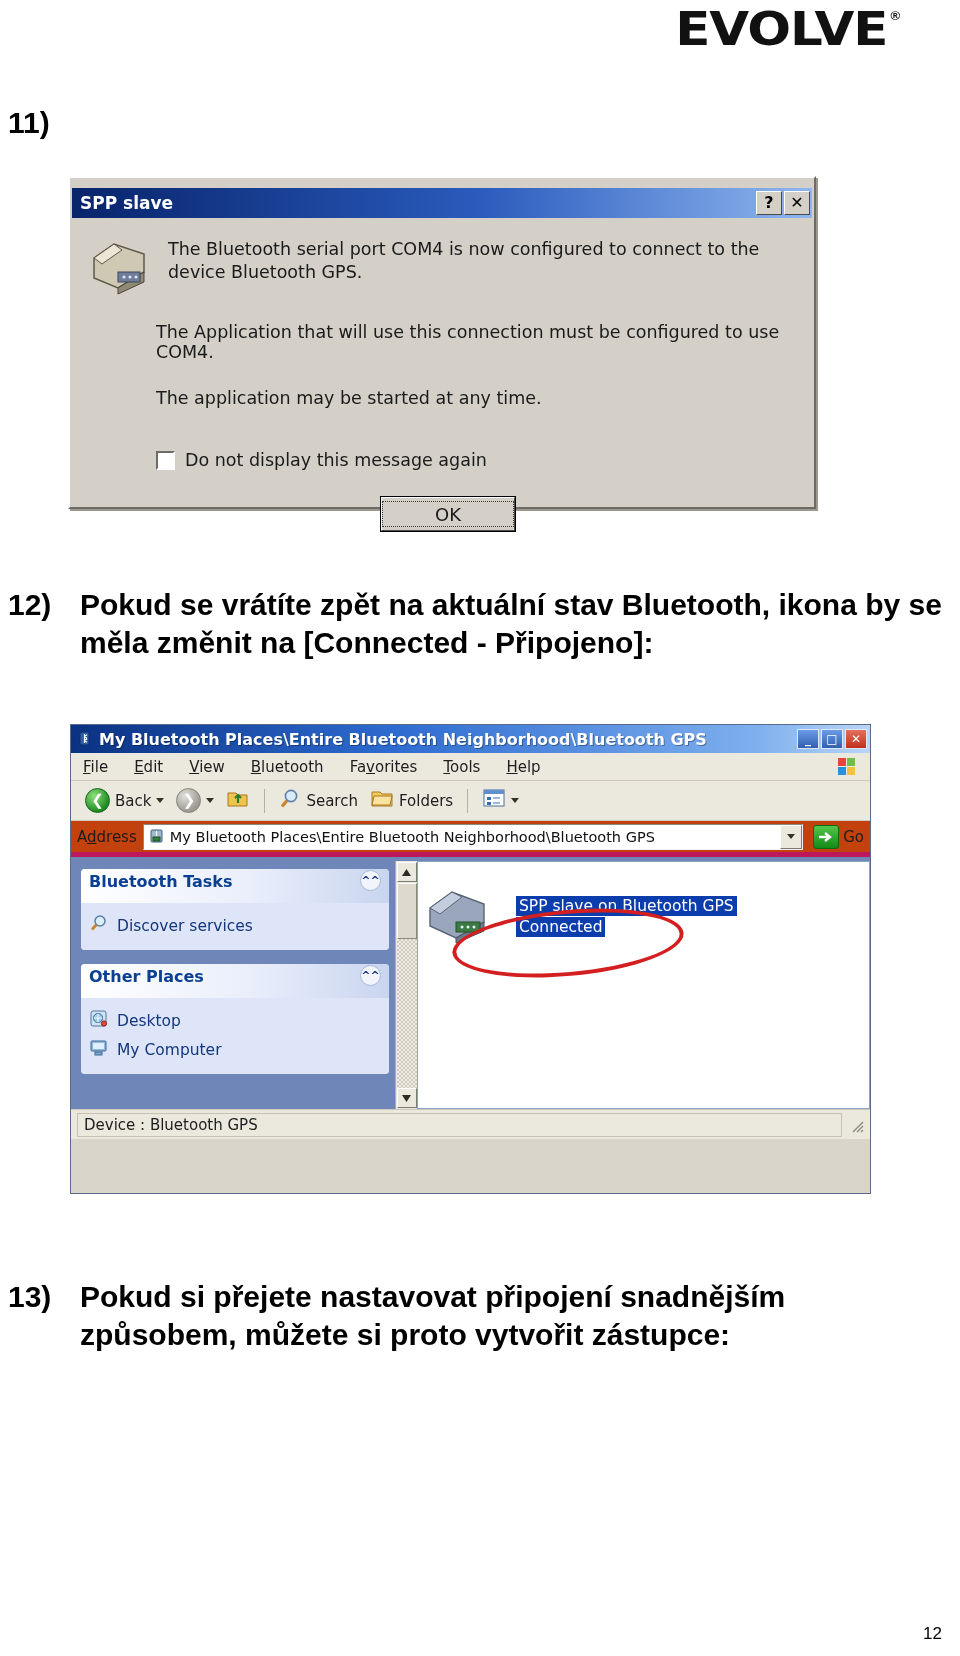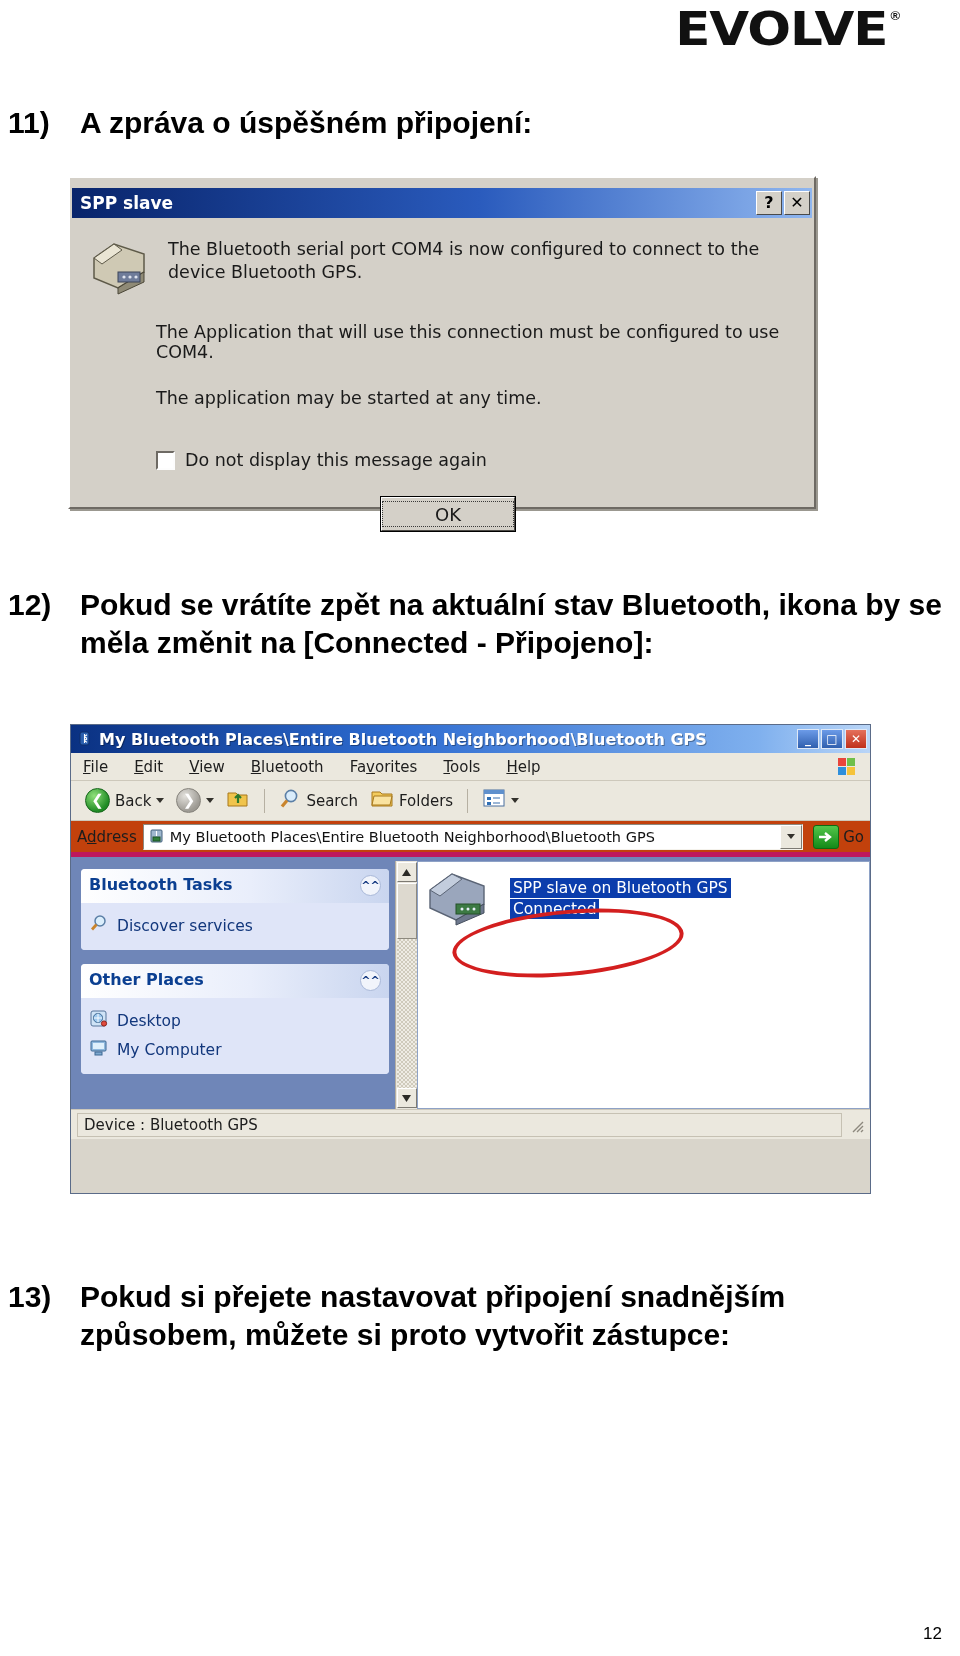--- a/index.html
+++ b/index.html
@@ -166,40 +166,40 @@
     border:1px solid #0d6a12; border-radius:3px;
     display:flex; align-items:center; justify-content:center;
   }
   .gotext { font-family:"DejaVu Sans", sans-serif; font-size:15px; color:#1d1d1d; }
 
   
   .content { display:flex; height:252px; background:#6f86b8; padding:4px 0 0 4px; position:relative; }
   .taskpane { width:320px; background:#6f86b8; padding:8px 6px 0 6px; }
   .panel { background:#d6dff5; border-radius:4px; overflow:hidden; margin-bottom:14px; }
   .panel-head {
-    height:34px; display:flex; align-items:flex-start; padding:6px 8px;
+    height:34px; display:flex; align-items:flex-end; padding:12px 8px;
     background: linear-gradient(to right,#ffffff 0%, #e9eefb 55%, #c9d5ef 100%);
   }
   .panel-head .ph-t {
     flex:1; font-family:"DejaVu Sans", sans-serif; font-weight:bold; font-size:16px; color:#0b3f91;
   }
   .chevron {
     width:21px; height:21px; border-radius:50%; background:#f1f4fb;
     border:1px solid #a9b8d8; display:flex; align-items:center; justify-content:center;
     color:#10357e; font-size:11px; font-weight:bold; line-height:1; font-family:"DejaVu Sans", sans-serif;
   }
   .panel-body { padding:8px 6px 10px 8px; background:#dfe5f8; }
   .task { display:flex; align-items:center; gap:9px; padding:3px 0; }
   .task .tl { font-family:"DejaVu Sans", sans-serif; font-size:15.5px; color:#12377c; }
 
   .filelist {
     flex:1; background:#fff; margin-right:0; position:relative; overflow:hidden;
     border:1px solid #8ea2c6;
   }
-  .fileitem { display:flex; align-items:flex-start; gap:18px; padding:6px 0 0 8px; }
+  .fileitem { display:flex; align-items:flex-start; gap:24px; padding:24px 0 0 8px; }
   .fi-text { padding-top:10px; }
   .fi-line1 {
     background:#0b3dac; color:#fff; font-family:"DejaVu Sans", sans-serif;
     font-size:15.5px; padding:1px 3px; display:inline-block;
   }
   .fi-line2 {
     background:#0b3dac; color:#fff; font-family:"DejaVu Sans", sans-serif;
     font-size:15.5px; padding:1px 3px; display:inline-block; margin-top:1px;
   }
   .vscroll {
@@ -242,21 +242,20 @@
 </head>
 <body>
 
 <div class="logo-wrap">
   <div class="logo-text">EVOLVE</div>
   <div class="logo-reg">®</div>
 </div>
 
 <div class="step" id="step11">
   <div class="num">11)</div>
-  <div class="body">A zpráva o úspěšném připojení:</div>
 </div>
 
 <div class="dlg">
   <div class="dlg-title">
     <div class="t">SPP slave</div>
     <div class="titlebtn">?</div>
     <div class="titlebtn">✕</div>
   </div>
 
   <div class="dlg-body">

